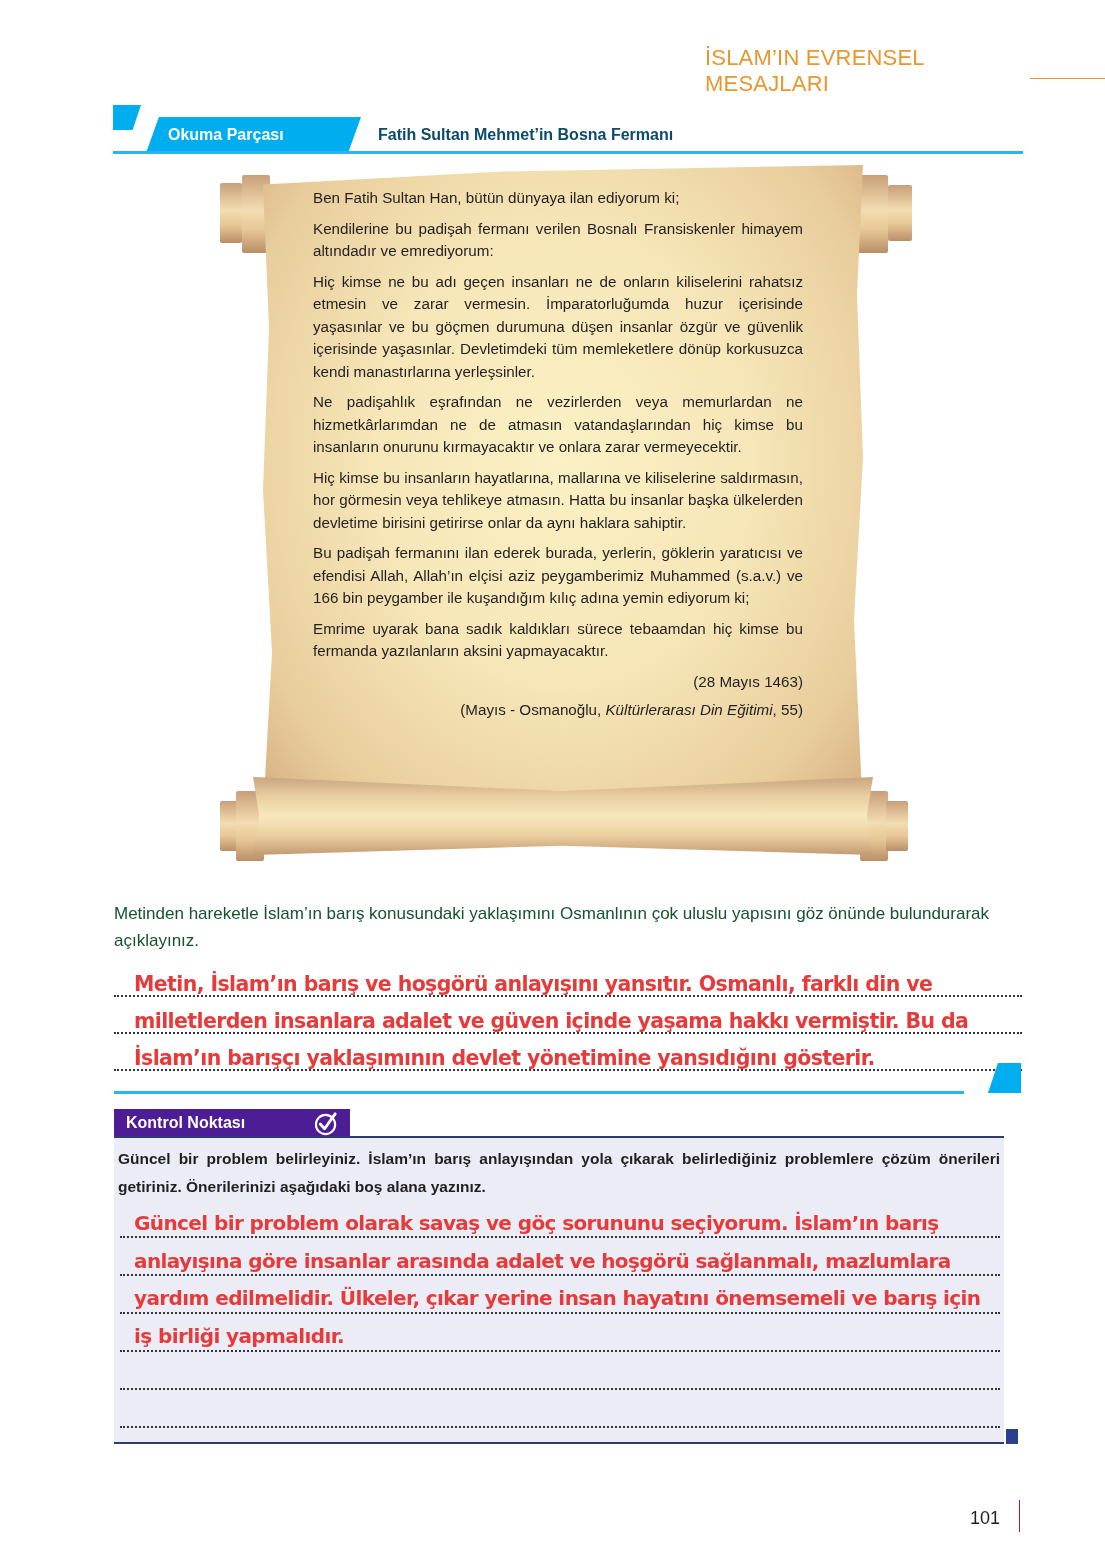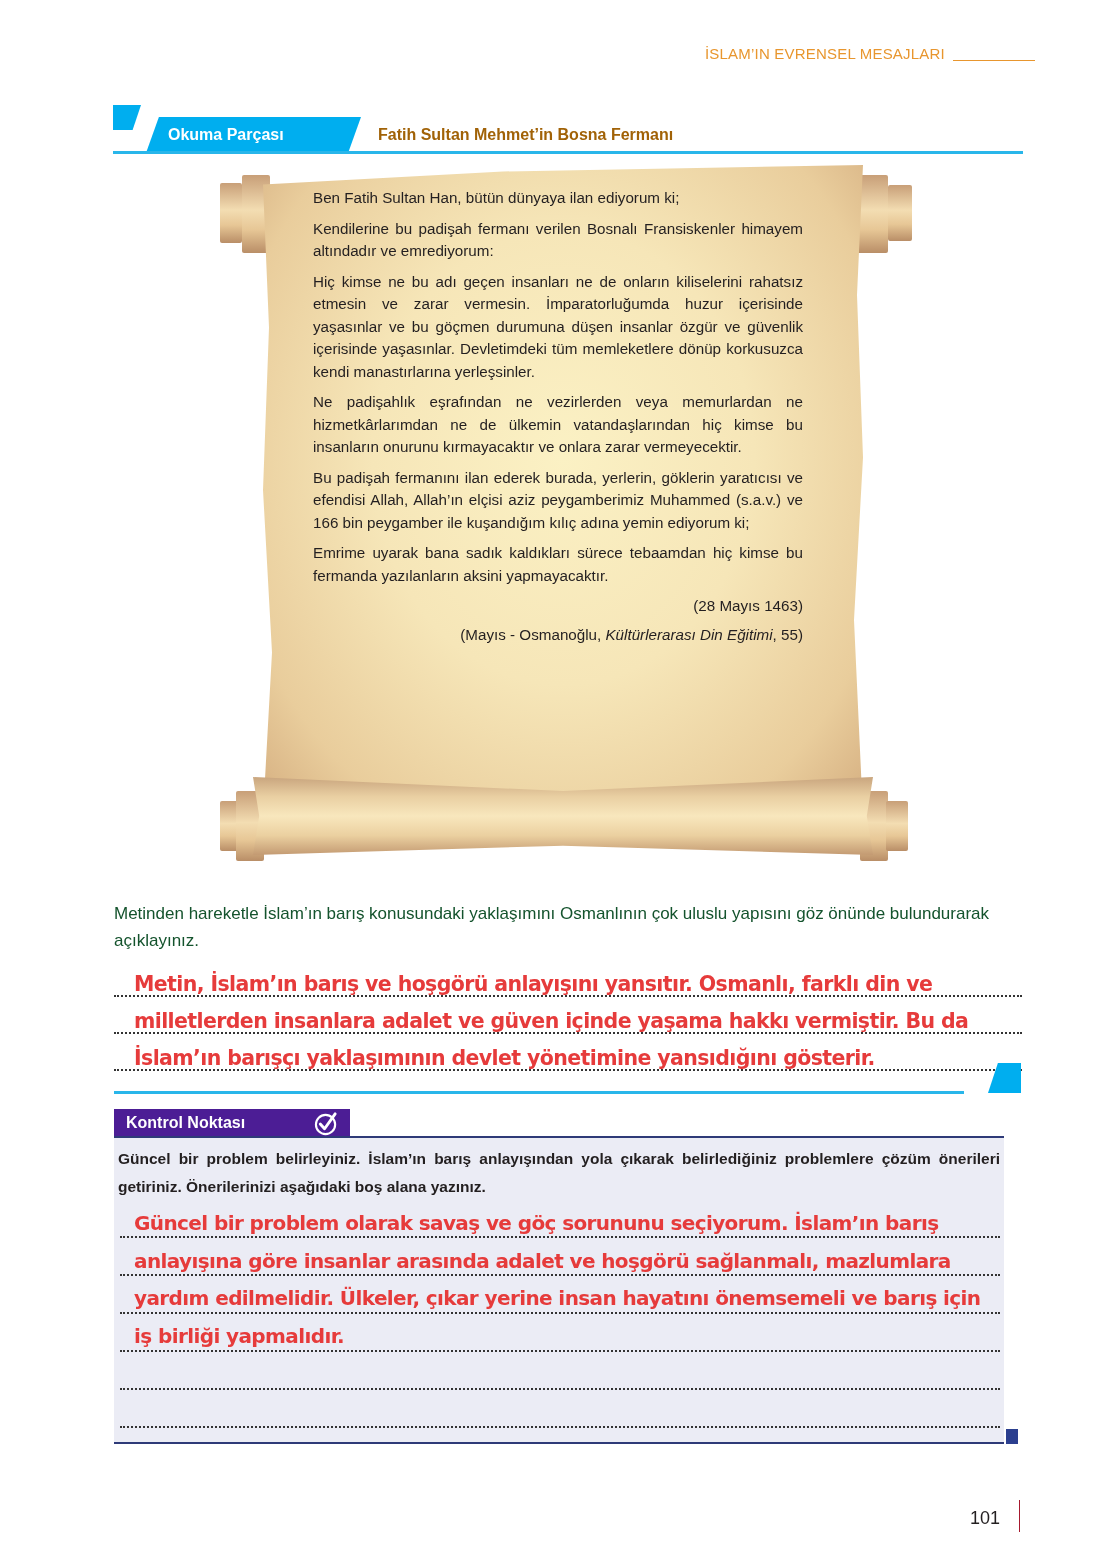--- a/index.html
+++ b/index.html
@@ -1,31 +1,31 @@
 <!DOCTYPE html>
 <html><head>
   <meta charset="utf-8">
   <style>
     * { box-sizing: border-box; margin: 0; padding: 0; }
     html, body { width: 1105px; height: 1559px; background: #ffffff; }
     body { position: relative; font-family: "Liberation Sans", sans-serif; color: #231f20; overflow: hidden; }
 
     
     .running-header { position: absolute; top: 45px; left: 705px; display: flex; align-items: center; }
-    .running-header .title { color: #e8962e; font-size: 15px; letter-spacing: 0.2px; }
+    .running-header .title { color: #e8962e; font-size: 22px; letter-spacing: 0.2px; }
     .running-header .rule { width: 82px; height: 1px; background: #e8962e; margin-left: 8px; margin-top: 14px; }
 
     
     .sec-head { position: absolute; top: 105px; left: 113px; width: 910px; height: 50px; }
     .sec-head .corner { position: absolute; left: 0; top: 0; width: 28px; height: 25px; background: #00aeef;
       clip-path: polygon(0 0, 100% 0, 70% 100%, 0 100%); }
     .sec-head .tab { position: absolute; left: 33px; top: 12px; width: 215px; height: 36px; background: #00aeef;
       clip-path: polygon(6% 0, 100% 0, 94% 100%, 0 100%); }
     .sec-head .tab span { position: absolute; left: 22px; top: 9px; color: #fff; font-weight: bold; font-size: 16px; }
-    .sec-head .subtitle { position: absolute; left: 265px; top: 21px; font-weight: bold; font-size: 16px; color: #a16207; }
+    .sec-head .subtitle { position: absolute; left: 265px; top: 21px; font-weight: bold; font-size: 16px; color: #0c4a6e; }
     .sec-head .line { position: absolute; left: 0; top: 46px; width: 910px; height: 3px; background: #29b6ea; }
 
     
     .scroll { position: absolute; left: 208px; top: 165px; width: 712px; height: 700px; }
     .scroll .stub { position: absolute; background: linear-gradient(180deg, #c89f78 0%, #f3ddb2 45%, #e7c796 70%, #b98e67 100%); border-radius: 2px; }
     .scroll .sheet { position: absolute; left: 55px; top: 0; width: 600px; height: 650px;
       background: radial-gradient(ellipse at 50% 45%, #fbf1c4 0%, #f6e6b8 45%, #e9cd9c 80%, #d4ad7f 100%);
       clip-path: polygon(0 3%, 40% 1%, 100% 0, 99% 20%, 100% 45%, 98.5% 70%, 100% 100%, 0 100%, 1.5% 75%, 0 50%, 1% 25%);
     }
     .scroll .bottom-roll { position: absolute; left: 45px; top: 612px; width: 620px; height: 78px;
@@ -97,21 +97,22 @@
   <div class="stub" style="left:12px; top:636px; width:22px; height:50px;"></div>
   <div class="stub" style="left:28px; top:626px; width:28px; height:70px;"></div>
   <div class="stub" style="left:652px; top:626px; width:28px; height:70px;"></div>
   <div class="stub" style="left:678px; top:636px; width:22px; height:50px;"></div>
   <div class="bottom-roll"></div>
 
   <div class="scroll-text">
     <p>Ben Fatih Sultan Han, bütün dünyaya ilan ediyorum ki;</p>
     <p>Kendilerine bu padişah fermanı verilen Bosnalı Fransiskenler himayem altındadır ve emrediyorum:</p>
     <p>Hiç kimse ne bu adı geçen insanları ne de onların kiliselerini rahatsız etmesin ve zarar vermesin. İmparatorluğumda huzur içerisinde yaşasınlar ve bu göçmen durumuna düşen insanlar özgür ve güvenlik içerisinde yaşasınlar. Devletimdeki tüm memleketlere dönüp korkusuzca kendi manastırlarına yerleşsinler.</p>
-    <p>Ne padişahlık eşrafından ne vezirlerden veya memurlardan ne hizmetkârlarımdan ne de ülkemin vatandaşlarından hiç kimse bu insanların onurunu kırmayacaktır ve onlara zarar vermeyecektir.</p>
+    <p>Ne padişahlık eşrafından ne vezirlerden veya memurlardan ne hizmetkârlarımdan ne de atmasın vatandaşlarından hiç kimse bu insanların onurunu kırmayacaktır ve onlara zarar vermeyecektir.</p>
+    <p>Hiç kimse bu insanların hayatlarına, mallarına ve kiliselerine saldırmasın, hor görmesin veya tehlikeye atmasın. Hatta bu insanlar başka ülkelerden devletime birisini getirirse onlar da aynı haklara sahiptir.</p>
     <p>Bu padişah fermanını ilan ederek burada, yerlerin, göklerin yaratıcısı ve efendisi Allah, Allah’ın elçisi aziz peygamberimiz Muhammed (s.a.v.) ve 166 bin peygamber ile kuşandığım kılıç adına yemin ediyorum ki;</p>
     <p>Emrime uyarak bana sadık kaldıkları sürece tebaamdan hiç kimse bu fermanda yazılanların aksini yapmayacaktır.</p>
     <p class="right">(28 Mayıs 1463)</p>
     <div class="src"><span>(Mayıs - Osmanoğlu, </span><i>Kültürlerarası Din Eğitimi</i><span>, 55)</span></div>
   </div>
 </div>
 
 <div class="q1">Metinden hareketle İslam’ın barış konusundaki yaklaşımını Osmanlının çok uluslu yapısını göz önünde bulundurarak açıklayınız.</div>
 
 <div class="answer-lines">

